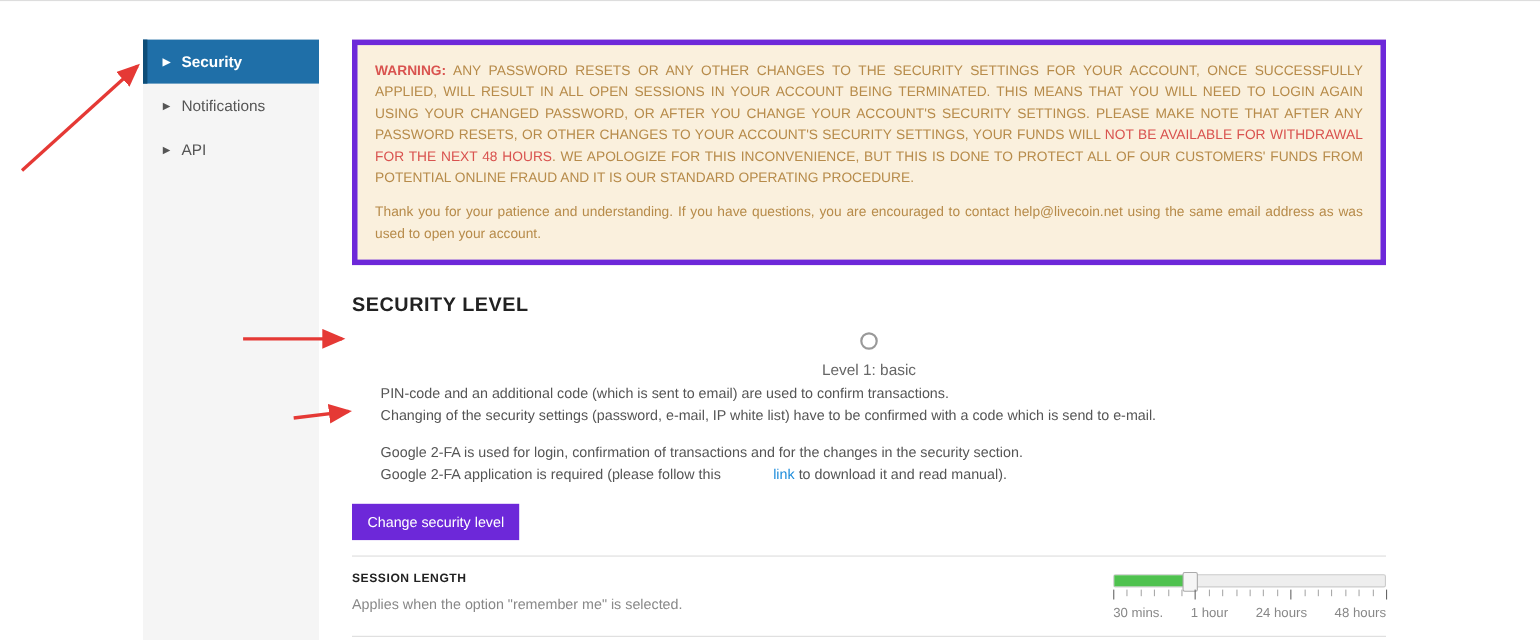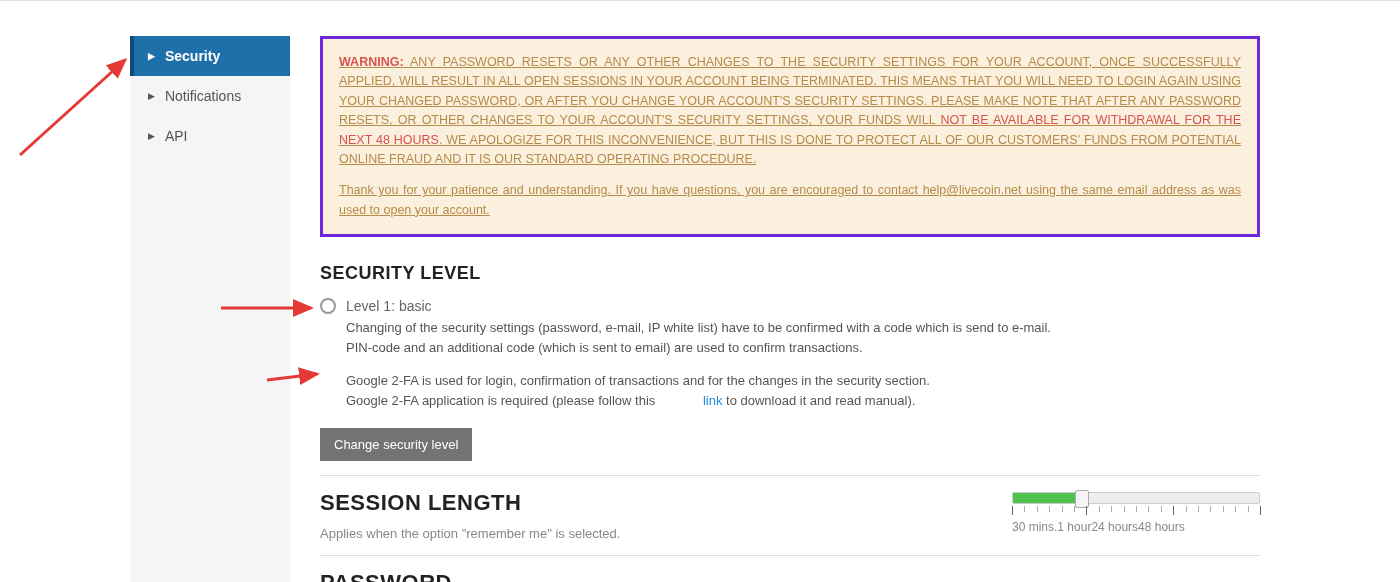--- a/index.html
+++ b/index.html
@@ -41,44 +41,45 @@
     color: inherit;
   }
   .main {
     flex: 1;
     max-width: 940px;
     margin-left: 30px;
     margin-right: 20px;
   }
   .warning-box {
     background: #faf0dd;
-    border: 3px solid #6d28d9;
+    border: 5px solid #6d28d9;
     padding: 14px 16px;
     font-size: 12.5px;
     line-height: 1.55;
     color: #b78b4a;
     text-align: justify;
-    text-decoration: underline;
   }
   .warning-prefix { color: #d9534f; font-weight: 600; }
   .warning-red { color: #d9534f; }
   .warning-thanks { margin-top: 12px; text-align: justify;}
   .section-title {
     font-size: 18px;
     font-weight: 700;
     letter-spacing: 0.5px;
     color: #222;
     margin-top: 26px;
     margin-bottom: 14px;
   }
   .radio-block { margin-bottom: 14px; }
   .radio-row {
     display: flex;
+    align-items: center;
     gap: 10px;
     margin-bottom: 4px;
+    flex-direction: column;
   }
   .radio {
     width: 16px; height: 16px; border-radius: 50%;
     border: 2px solid #999;
     position: relative;
     flex-shrink: 0;
   }
   .radio.selected {
     border-color: #1f8ddb;
     box-shadow: 0 0 0 2px rgba(31,141,219,0.25);
@@ -93,21 +94,21 @@
   }
   .radio-label { font-size: 14px; color: #666; font-weight: 500; }
   .radio-desc {
     font-size: 13px;
     color: #555;
     margin-left: 26px;
     line-height: 1.5;
   }
   .radio-desc .link { color: #1f8ddb; padding-left: 44px; }
   .change-btn {
-    background: #737373;
+    background: #6d28d9;
     color: #fff;
     border: none;
     padding: 9px 14px;
     font-size: 13px;
     font-weight: 500;
     cursor: pointer;
     margin-top: 4px;
   }
   .divider {
     border: none;
@@ -116,21 +117,21 @@
   }
   .section-row {
     display: flex;
     justify-content: space-between;
     align-items: flex-start;
     border-bottom: 1px solid #ddd;
     padding: 14px 0 14px 0;
   }
   .section-left {}
   .section-heading {
-    font-size: 22px;
+    font-size: 11px;
     font-weight: 700;
     letter-spacing: 0.5px;
     color: #222;
   }
   .section-sub {
     font-size: 13px;
     color: #888;
     margin-top: 10px;
   }
   .slider-wrap {
@@ -162,20 +163,21 @@
   }
   .ticks {
     position: relative;
     height: 10px;
     margin-top: 2px;
   }
   .tick { position: absolute; top:0; width:1px; height:6px; background:#aaa; }
   .tick.major { height:9px; background:#666; }
   .slider-labels {
     display: flex;
+    justify-content: space-between;
     font-size: 12px;
     color: #888;
     margin-top: 4px;
   }
 
   
   .arrow-svg {
     position: absolute;
     pointer-events: none;
   }
@@ -206,22 +208,22 @@
       <div class="warning-thanks">Thank you for your patience and understanding. If you have questions, you are encouraged to contact help@livecoin.net using the same email address as was used to open your account.</div>
     </div>
 
     <div class="section-title">SECURITY LEVEL</div>
 
     <div class="radio-block">
       <div class="radio-row">
         <span class="radio"></span>
         <span class="radio-label">Level 1: basic</span>
       </div>
+      <div class="radio-desc">PIN-code and an additional code (which is sent to email) are used to confirm transactions.</div>
       <div class="radio-desc">Changing of the security settings (password, e-mail, IP white list) have to be confirmed with a code which is send to e-mail.</div>
-      <div class="radio-desc">PIN-code and an additional code (which is sent to email) are used to confirm transactions.</div>
     </div>
 
     <div class="radio-block">
       <div class="radio-desc">Google 2-FA is used for login, confirmation of transactions and for the changes in the security section.</div>
       <div class="radio-desc">
         <span>Google 2-FA application is required (please follow this </span><span class="link">link</span><span> to download it and read manual).</span>
       </div>
     </div>
 
     <button class="change-btn">Change security level</button>

